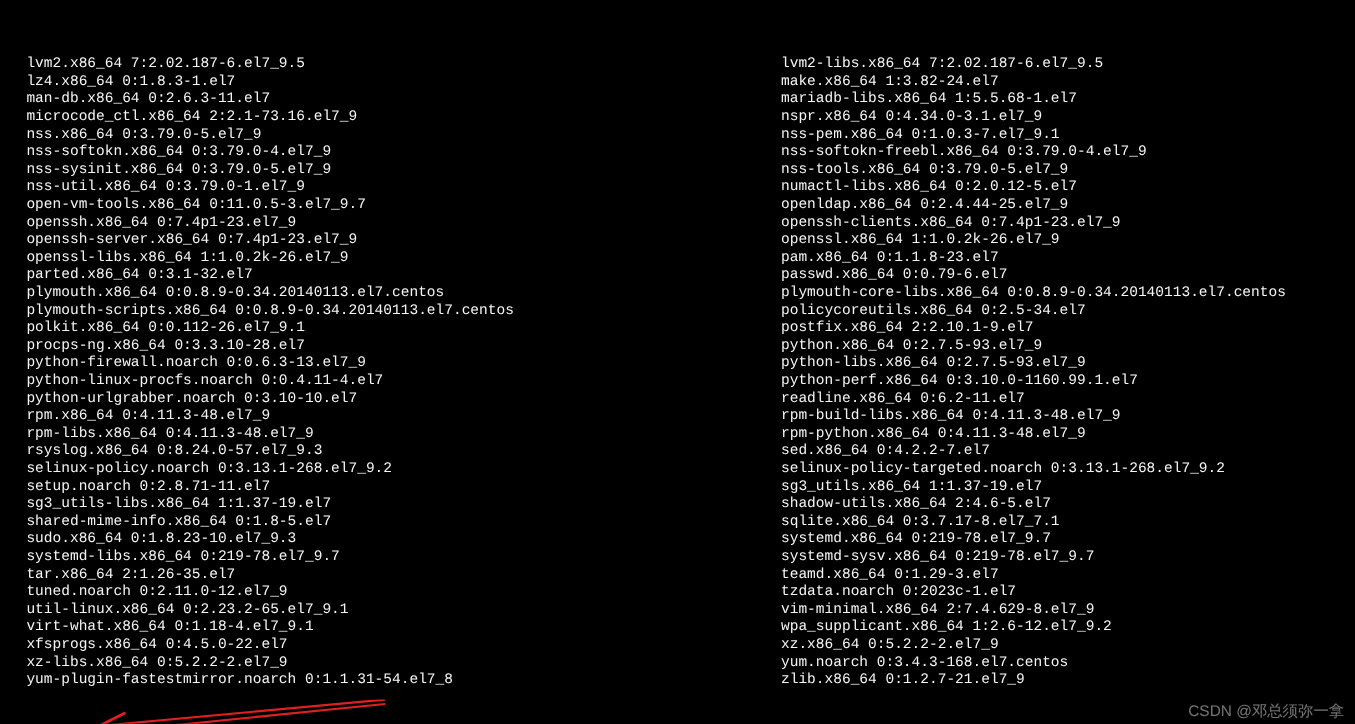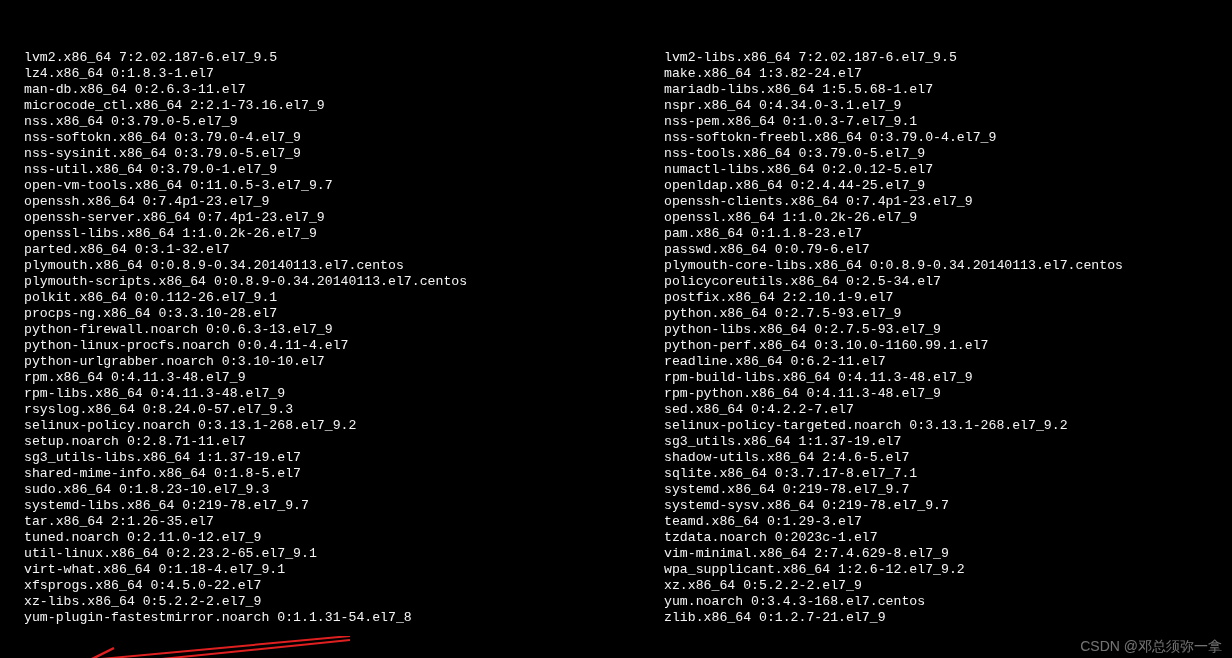--- a/index.html
+++ b/index.html
@@ -20,20 +20,21 @@
     top: 0;
     left: 0;
     width: 100%;
     height: 100%;
     padding: 2px 2px 2px 8px;
     box-sizing: border-box;
     white-space: pre;
   }
   .columns {
     display: flex;
+    gap: 46px;
   }
   .col {
     flex: 0 0 auto;
     white-space: pre;
   }
   .col-left  { width: 640px; }
   .col-right { width: 560px; }
   .lines span { display: block; }
   .pkg-indent span { padding-left: 16px; }
 

